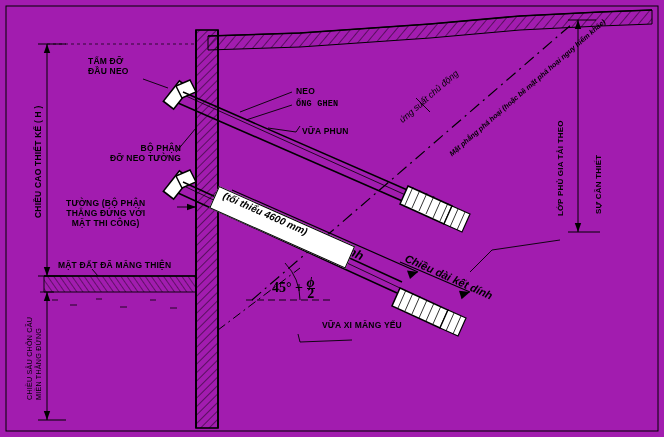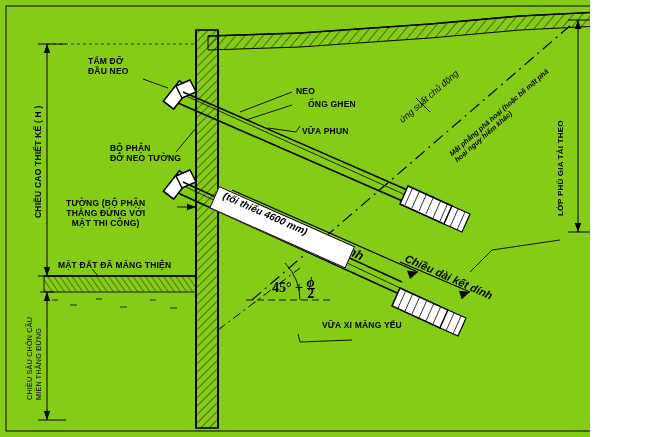--- a/index.html
+++ b/index.html
@@ -1,17 +1,17 @@
 <!DOCTYPE html>
 <html><head>
 <meta charset="utf-8">
 <style>
   html,body{margin:0;padding:0;background:#fff;}
   body{font-family:"Liberation Sans", sans-serif;}
-  #stage{position:relative;width:590px;height:437px;background:#84cc16;overflow:hidden;}
+  #stage{position:relative;width:664px;height:437px;background:#a21caf;overflow:hidden;}
   svg.layer{position:absolute;left:0;top:0;width:664px;height:437px;}
   .lbl{position:absolute;font-family:"Liberation Sans", sans-serif;font-size:8.5px;line-height:10px;color:#000;white-space:pre;letter-spacing:0.2px;}
   .lbl.b{font-weight:bold;}
   .rot90{transform-origin:0 0;}
   .box{position:absolute;border:1.4px solid #000;background:#fff;}
   .big{font-size:12.5px;line-height:15px;font-weight:bold;font-style:italic;}
   .med{font-size:10px;line-height:12px;font-weight:bold;font-style:italic;}
   .small-it{font-size:7.2px;line-height:8.4px;font-style:italic;}
 </style>
 </head>
@@ -172,25 +172,25 @@
   <div class="lbl b rot90" style="left:33px; top:218px; transform:rotate(-90deg);">CHIỀU CAO THIẾT KẾ ( H )</div>
 
   <div class="lbl rot90" style="left:26px; top:400px; transform:rotate(-90deg); font-size:7.2px; line-height:8.6px;">CHIỀU SÂU CHÔN CẦU
 MIỀN THẲNG ĐỨNG</div>
 
   <div class="lbl b" style="left:88px; top:56px;">TẤM ĐỠ
 ĐẦU NEO</div>
 
   <div class="lbl b" style="left:296px; top:86px;">NEO</div>
 
-  <div class="lbl b" style="left:308px; top:99px;">ỐNG GHEN</div>
+  <div class="lbl b" style="left:296px; top:99px;font-family:Liberation Mono, monospace;">ỐNG GHEN</div>
 
   <div class="lbl b" style="left:302px; top:126px;">VỮA PHUN</div>
 
-  <div class="lbl b" style="left:110px; top:143px;">BỘ PHẬN
+  <div class="lbl b" style="left:110px; top:143px;text-align:right;">BỘ PHẬN
 ĐỠ NEO TƯỜNG</div>
 
   <div class="lbl b" style="left:66px; top:198px;text-align:center;">TƯỜNG (BỘ PHẬN
 THẲNG ĐỨNG VỚI
 MẶT THI CÔNG)</div>
 
   <div class="lbl b" style="left:58px; top:260px;">MẶT ĐẤT ĐÃ MĂNG THIỆN</div>
 
   <div class="big" style="position:absolute; left:230px; top:190px; transform:rotate(24deg); transform-origin:0 0;">Chiều dài không kết dính</div>
 

